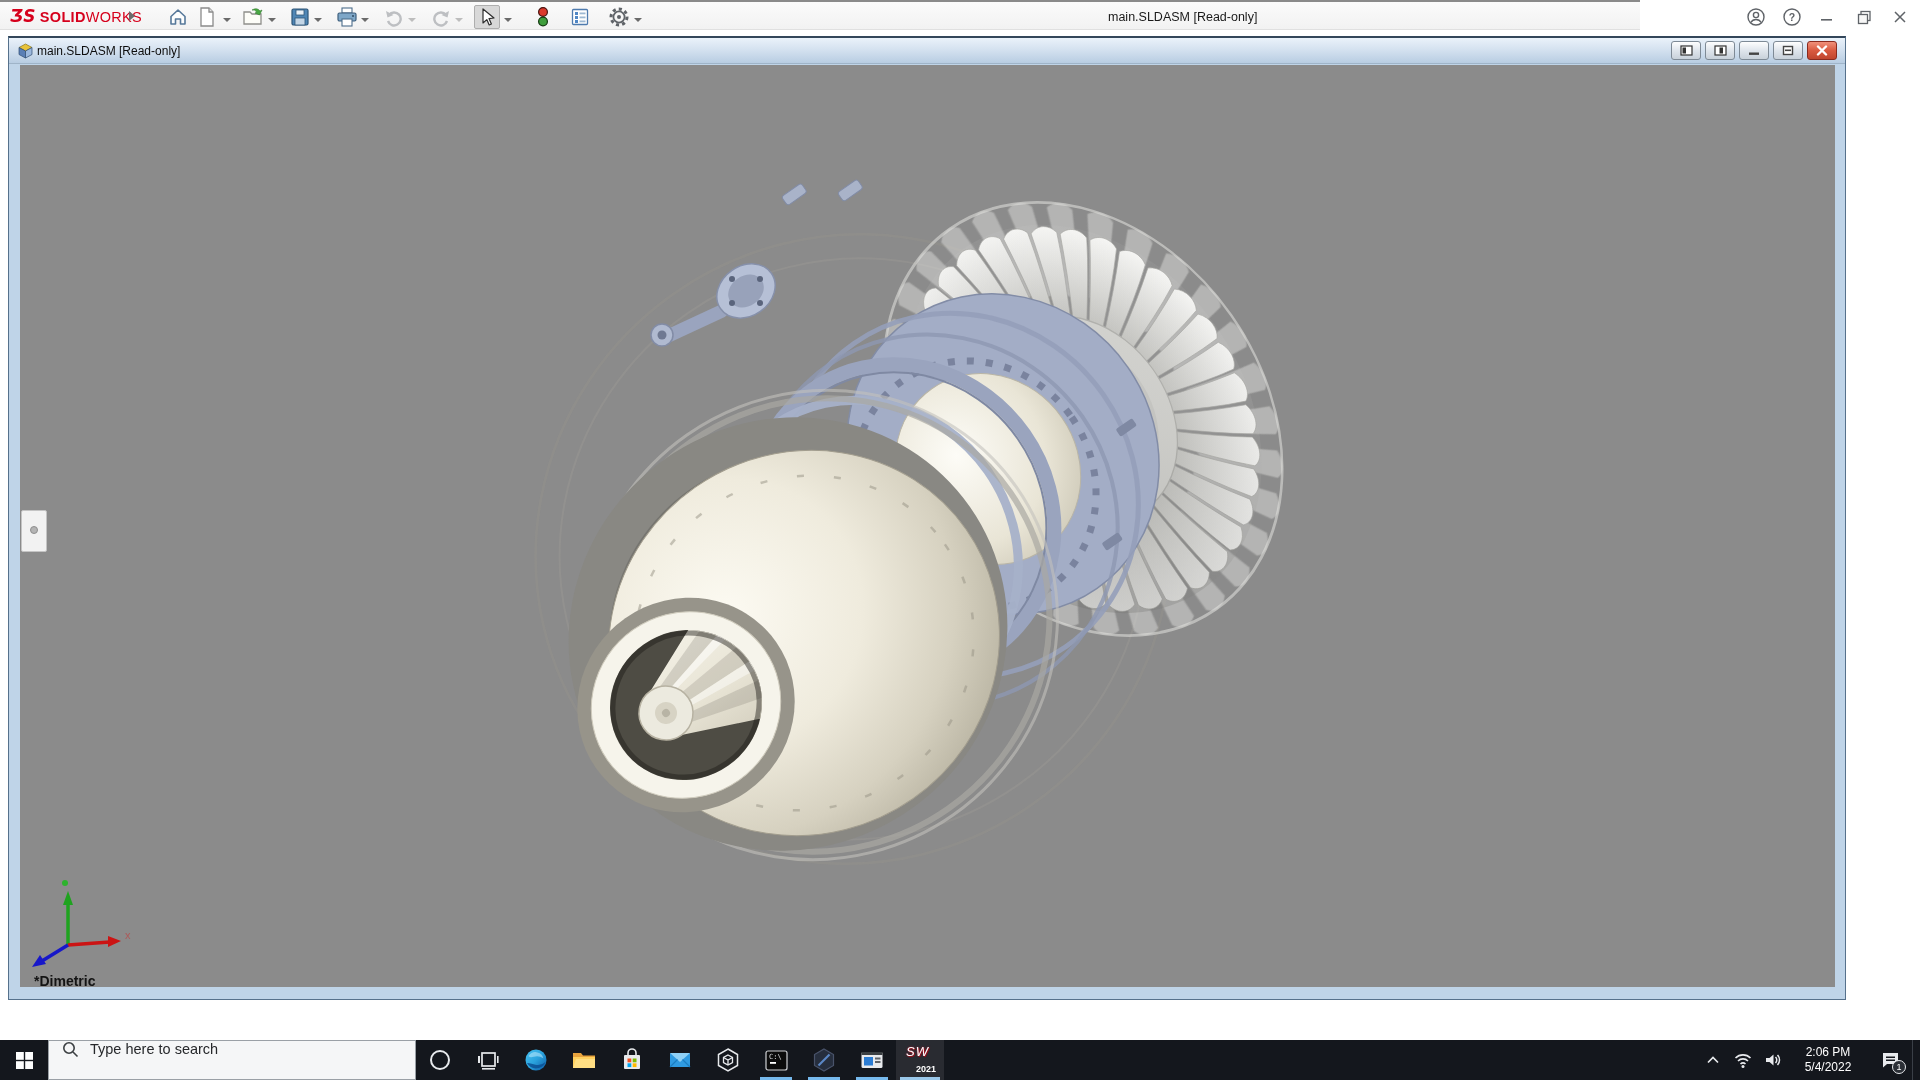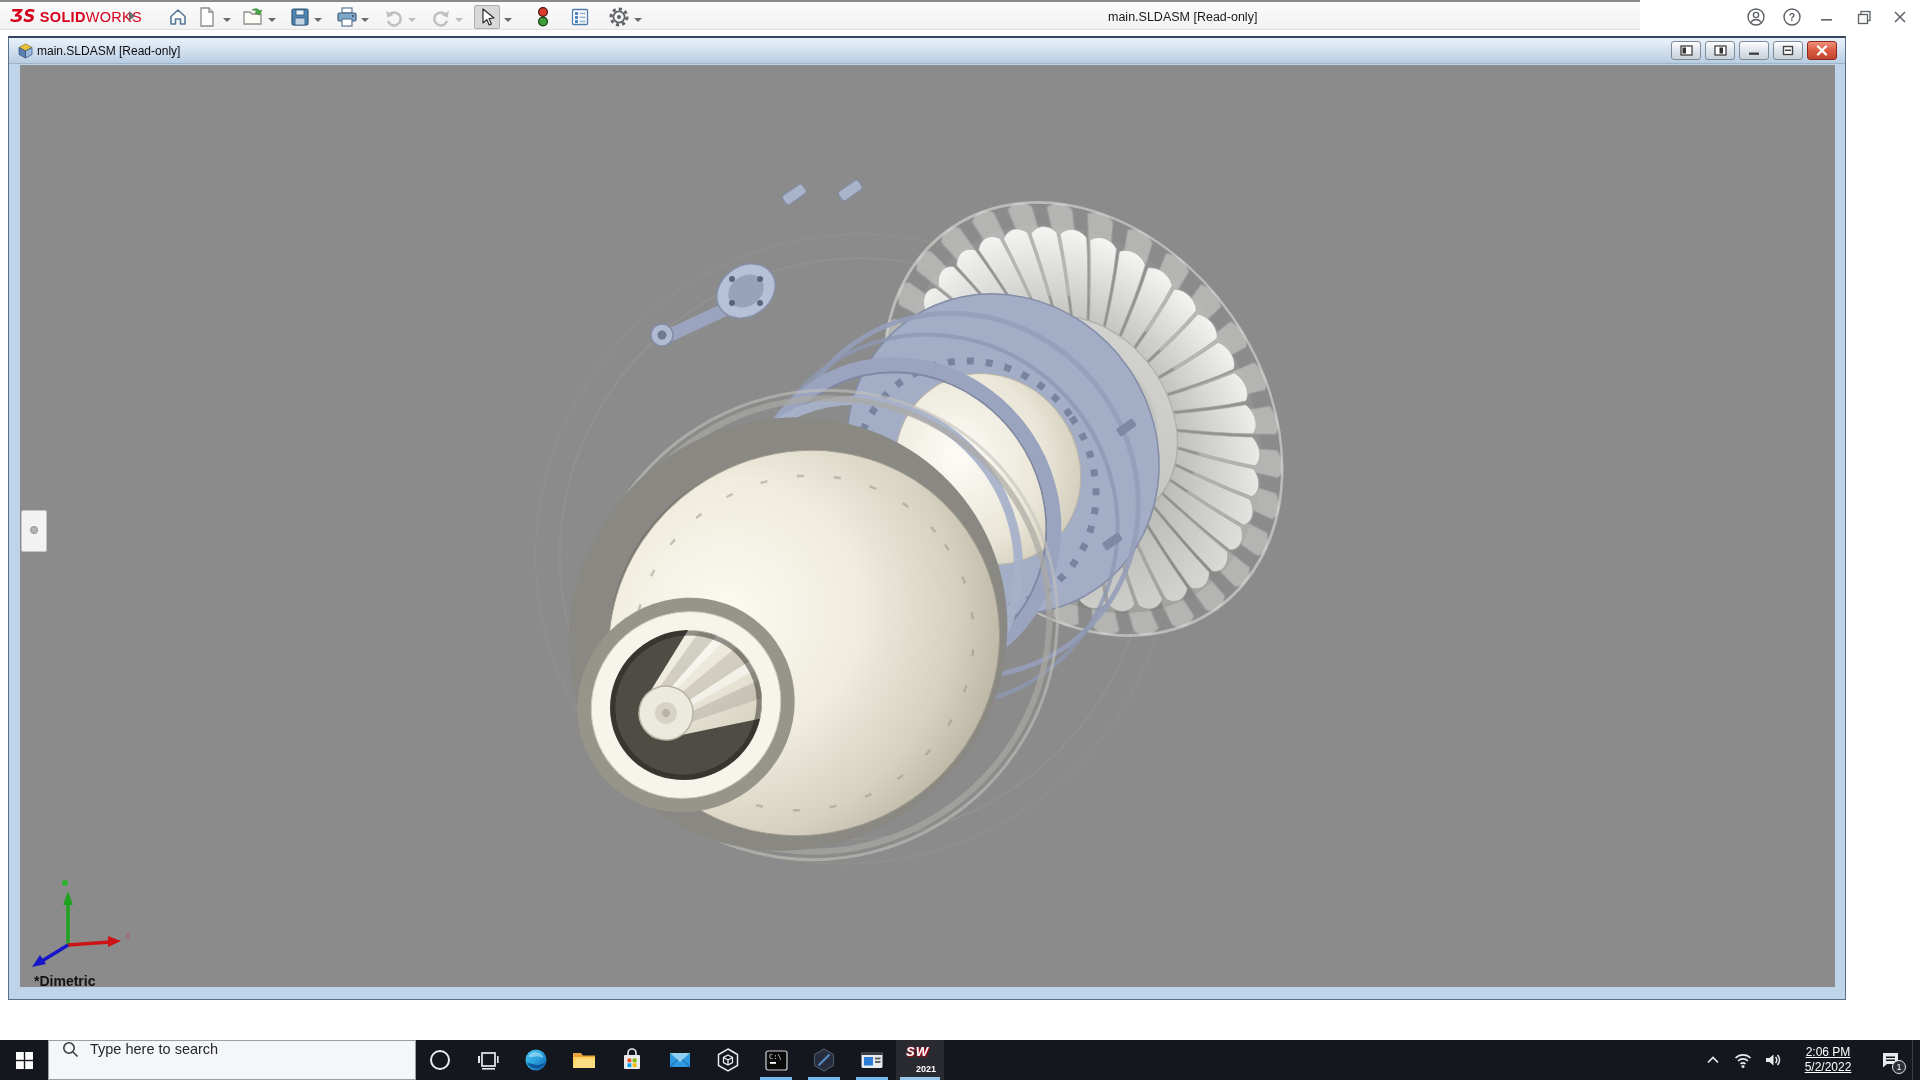--- a/index.html
+++ b/index.html
@@ -55,27 +55,27 @@
   .tb-search { width:368px; background:#f5f6f7; border:1px solid #9aa0a6;
     display:flex; padding-left:13px; }
   .tb-search .txt { font-size:14.5px; color:#26282b; margin-left:11px; }
   .app-slot { position:relative; width:48px; display:flex; align-items:center; justify-content:center; }
   .app-slot.running::after { content:""; position:absolute; bottom:0; left:8px; width:32px; height:3px; background:#76b9ed; }
   .app-slot.active { background:rgba(255,255,255,.09); }
   .app-slot.active::after { left:4px; width:40px; background:#9ac8ea; }
   .tb-spacer { flex:1; }
   .tray-item { display:flex; align-items:center; justify-content:center; width:30px; }
   .tray-clock { width:80px; display:flex; flex-direction:column; align-items:center; justify-content:center;
-    font-size:12px; line-height:15px; color:#ffffff;text-decoration:underline; }
+    font-size:12px; line-height:15px; color:#ffffff; }
   .tray-notif { position:relative; width:44px; display:flex; align-items:center; justify-content:center; }
   .notif-badge { position:absolute; right:6px; bottom:6px; width:14px; height:14px; border-radius:50%;
     background:#2b2f36; border:1px solid #e8eaed; color:#fff; font-size:9px; line-height:12px; text-align:center; }
   .show-desktop { width:8px; border-left:1px solid #3a3f47; }
   .sw-badge { position:relative; width:34px; height:34px; }
-  .sw-badge .letters { position:absolute; left:3px; top:1px; font-size:13px; font-weight:bold; font-style:italic;
+  .sw-badge .letters { position:absolute; left:3px; top:1px; font-size:13px; font-weight:normal; font-style:italic;
     color:#ffffff; text-shadow:0 0 2px #c8102e, 1px 1px 0 #8e0e13; letter-spacing:1px; }
   .sw-badge .cube { position:absolute; left:2px; top:2px; width:22px; height:16px;
     background:linear-gradient(135deg,#e2574c,#b31218 55%,#8e0e13); border-radius:2px; z-index:-1; }
   .sw-badge .year { position:absolute; right:1px; bottom:3px; font-size:9px; font-weight:bold; color:#fff;text-align:right; }
 </style>
 </head>
 <body>
 
 <div class="app-titlebar">
   <div class="brand">
@@ -546,21 +546,21 @@
   </div>
   <div class="tray-item">
     <svg width="20" height="20" viewBox="0 0 20 20">
       <path d="M3 8 H6.5 L10.5 4.5 V15.5 L6.5 12 H3 Z" fill="#e8eaed"></path>
       <path d="M12.5 7 a4.2 4.2 0 0 1 0 6" fill="none" stroke="#e8eaed" stroke-width="1.5"></path>
       <path d="M14.5 5 a7.2 7.2 0 0 1 0 10" fill="none" stroke="#e8eaed" stroke-width="1.5"></path>
     </svg>
   </div>
   <div class="tray-clock">
     <span>2:06 PM</span>
-    <span>5/2/2022</span>
+    <span>5/4/2022</span>
   </div>
   <div class="tray-notif">
     <svg width="22" height="22" viewBox="0 0 22 22">
       <path d="M4 4 H19 V15 H8 L4 18.5 Z" fill="#e8eaed"></path>
       <rect x="7" y="7.5" width="9" height="1.5" fill="#14171d"></rect>
         <rect x="7" y="10.5" width="9" height="1.5" fill="#14171d"></rect>
     </svg>
     <div class="notif-badge">1</div>
   </div>
   <div class="show-desktop"></div>

